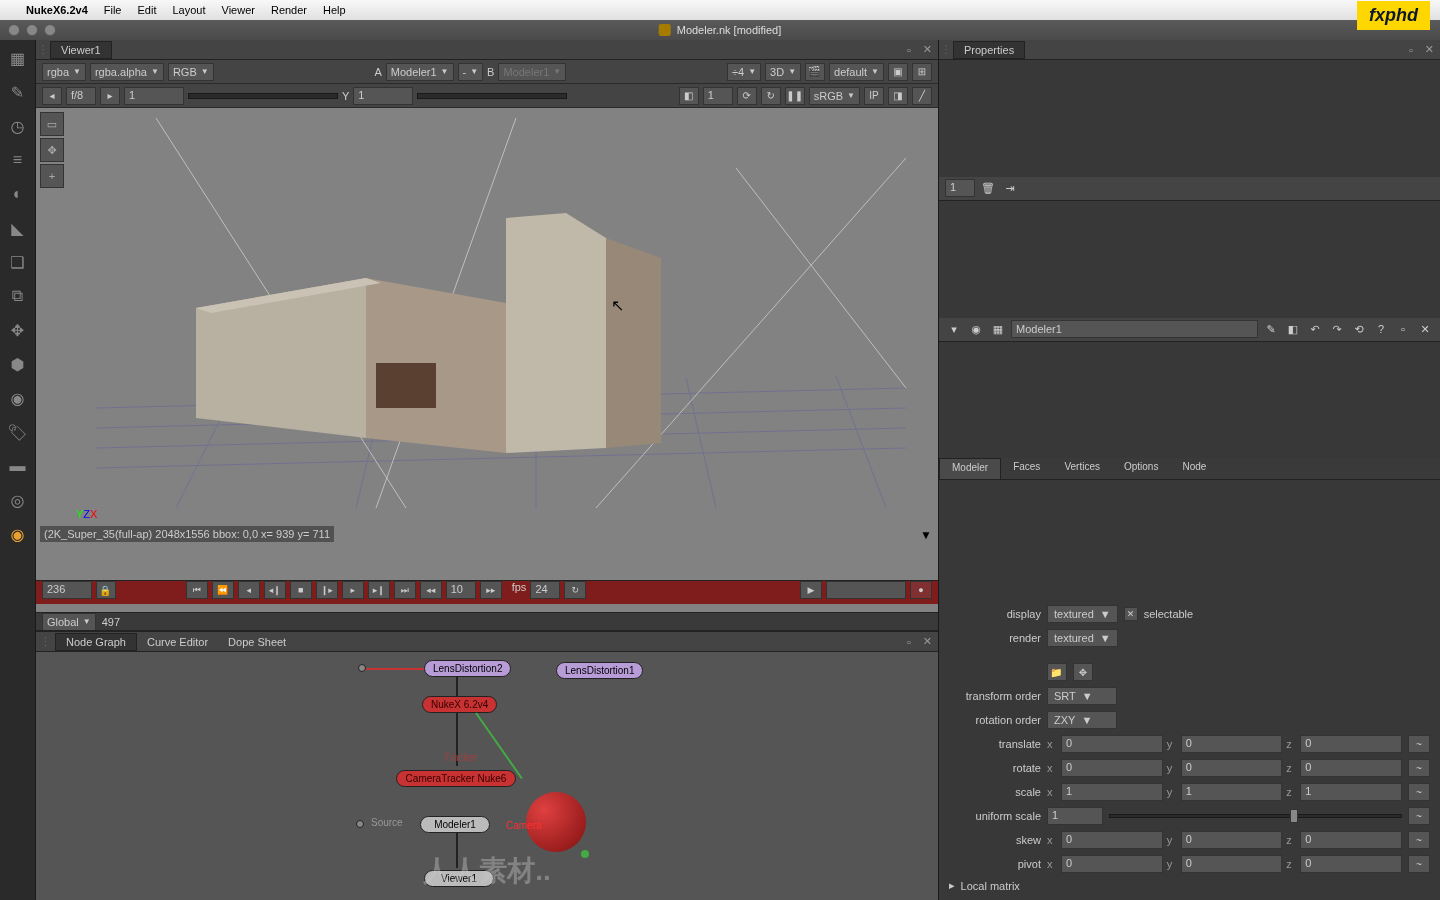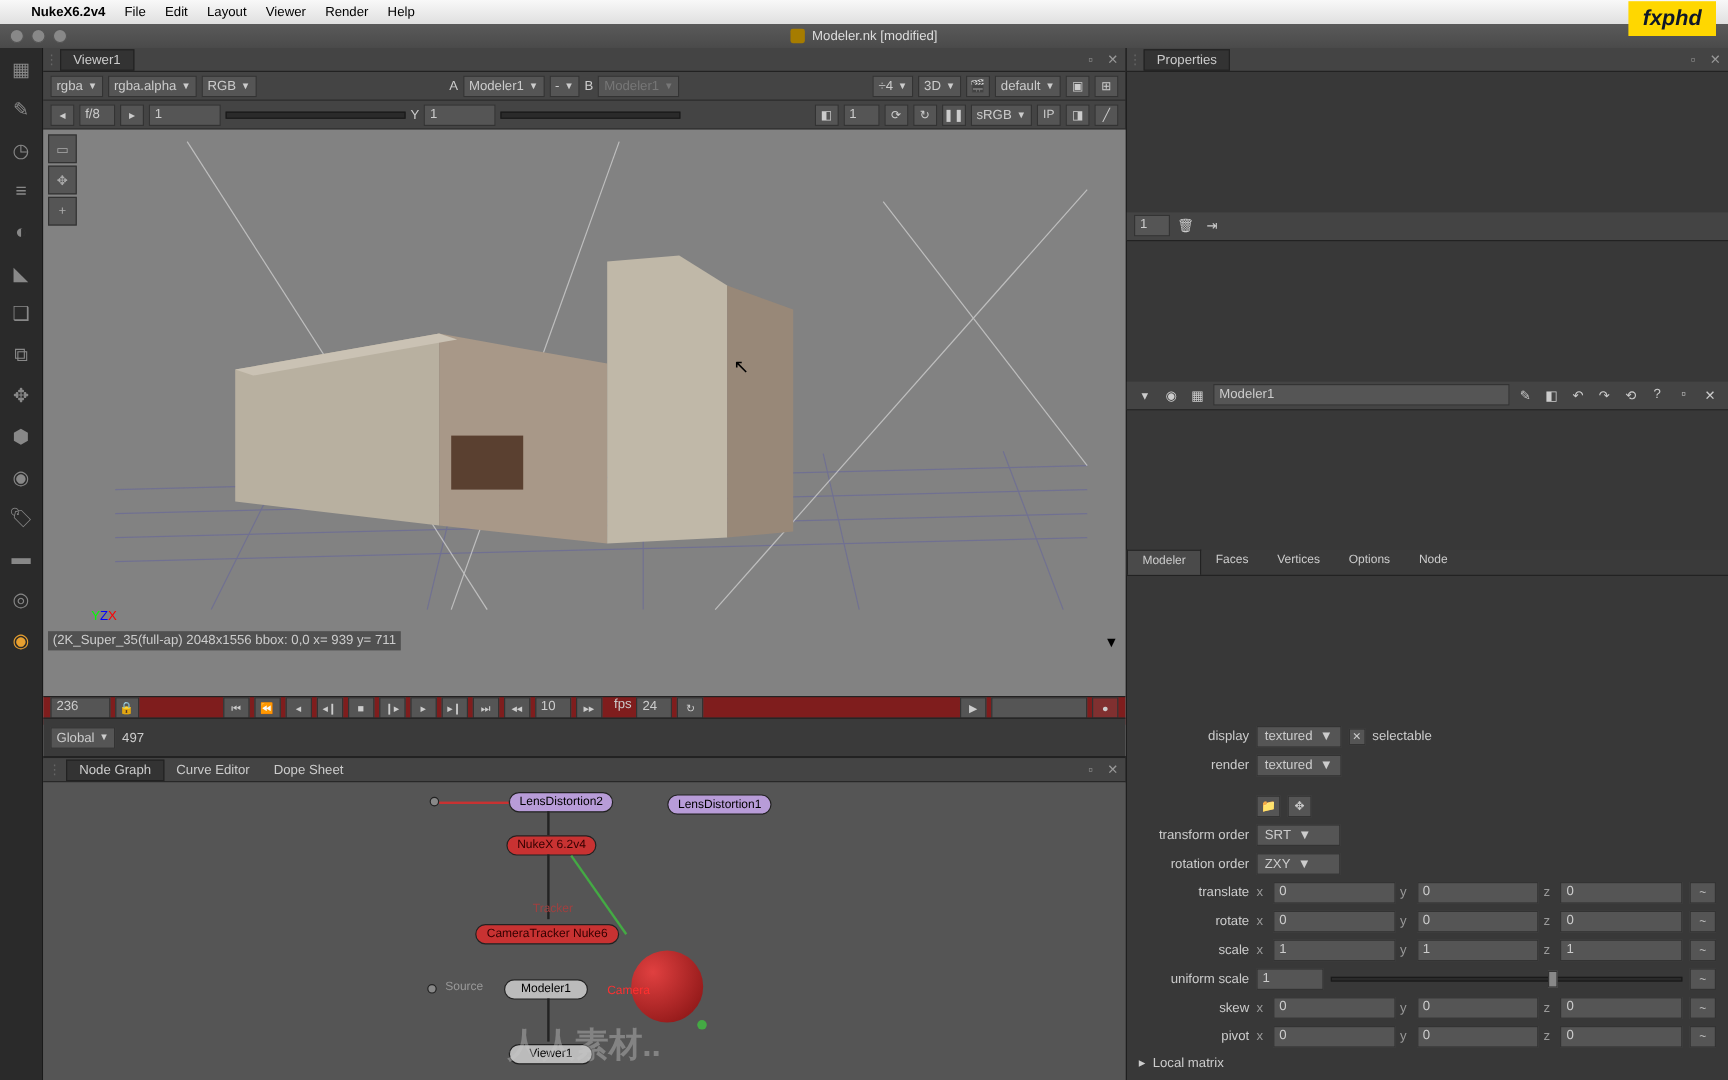--- a/index.html
+++ b/index.html
@@ -32,21 +32,21 @@
 .viewport-left-tools { position: absolute; left: 4px; top: 4px; display: flex; flex-direction: column; gap: 2px; }
 .vp-tool { width: 24px; height: 24px; background: #555; border: 1px solid #333; display: flex; align-items: center; justify-content: center; color: #aaa; cursor: pointer; }
 .axis-gizmo { position: absolute; left: 40px; bottom: 110px; font-size: 10px; }
 .axis-gizmo .y { color: #0f0; }
 .axis-gizmo .x { color: #f00; }
 .axis-gizmo .z { color: #00f; }
 .status-line { position: absolute; left: 4px; bottom: 88px; color: #ccc; font-size: 11px; background: rgba(60,60,60,0.7); padding: 2px 4px; }
 .status-arrow { position: absolute; right: 6px; bottom: 88px; color: #000; font-size: 12px; }
 .playback-bar { height: 24px; background: #7f1d1d; display: flex; align-items: flex-start; gap: 4px; padding: 0 6px; border-top: 1px solid #222; }
 .play-ctrl { width: 22px; height: 18px; background: #555; border: 1px solid #333; display: flex; align-items: center; justify-content: center; cursor: pointer; font-size: 9px; }
-.timeline-bar { height: 32px; background: #3a3a3a; display: flex; align-items: center; padding: 0 6px; gap: 6px; border-top: 1px solid #222; position: relative; }
+.timeline-bar { height: 18px; background: #3a3a3a; display: flex; align-items: center; padding: 0 6px; gap: 6px; border-top: 1px solid #222; position: relative; }
 .timeline-track { flex: 1; height: 18px; background: #2a2a2a; position: relative; border: 1px solid #1a1a1a; }
 .timeline-marker { position: absolute; top: -4px; width: 10px; height: 10px; background: #e8a030; clip-path: polygon(50% 100%, 0 0, 100% 0); }
 .timeline-tick { position: absolute; bottom: 0; color: #999; font-size: 9px; }
 .node-graph-area { height: 270px; background: #555; display: flex; flex-direction: column; border-top: 2px solid #222; }
 .ng-tabs { height: 20px; background: #444; display: flex; align-items: center; border-bottom: 1px solid #222; }
 .ng-tab { padding: 2px 10px; font-size: 11px; cursor: pointer; }
 .ng-tab.active { background: #333; border: 1px solid #222; }
 .ng-canvas { flex: 1; background: #555; position: relative; overflow: hidden; }
 .node { position: absolute; padding: 2px 8px; border-radius: 10px; font-size: 10px; color: #000; border: 1px solid #222; text-align: center; min-width: 70px; }
 .node.purple { background: #b89cd8; }

